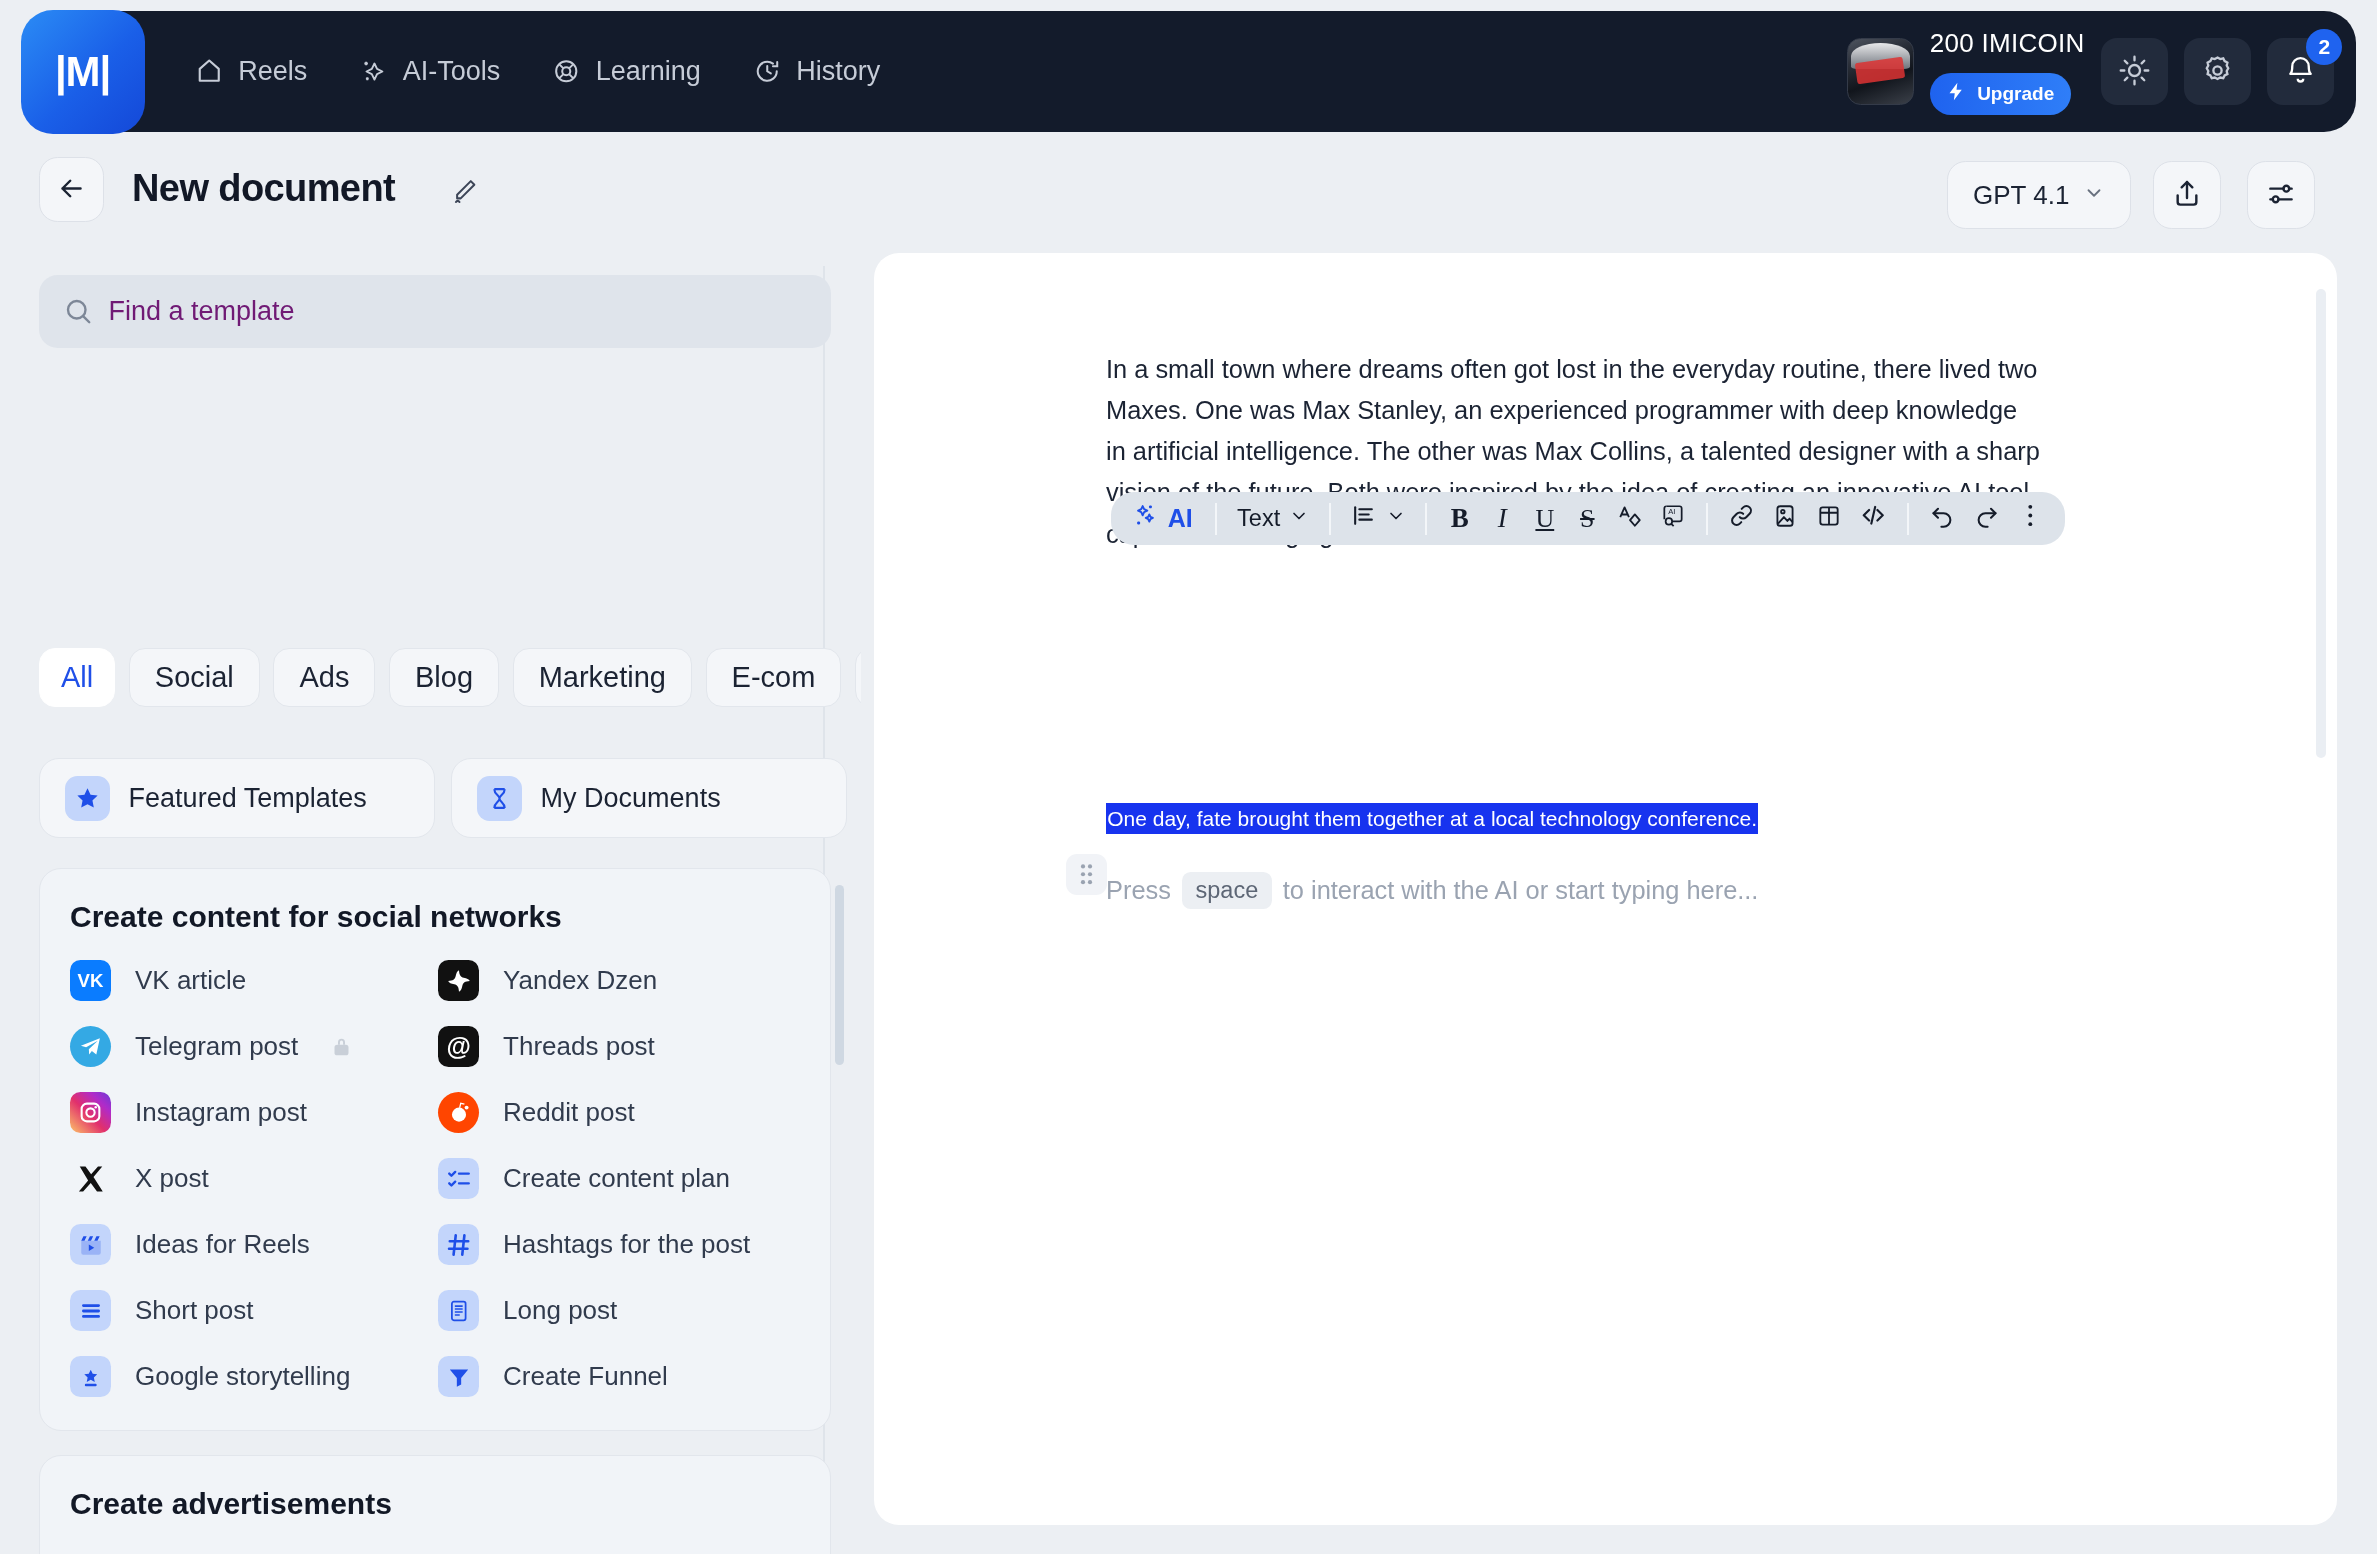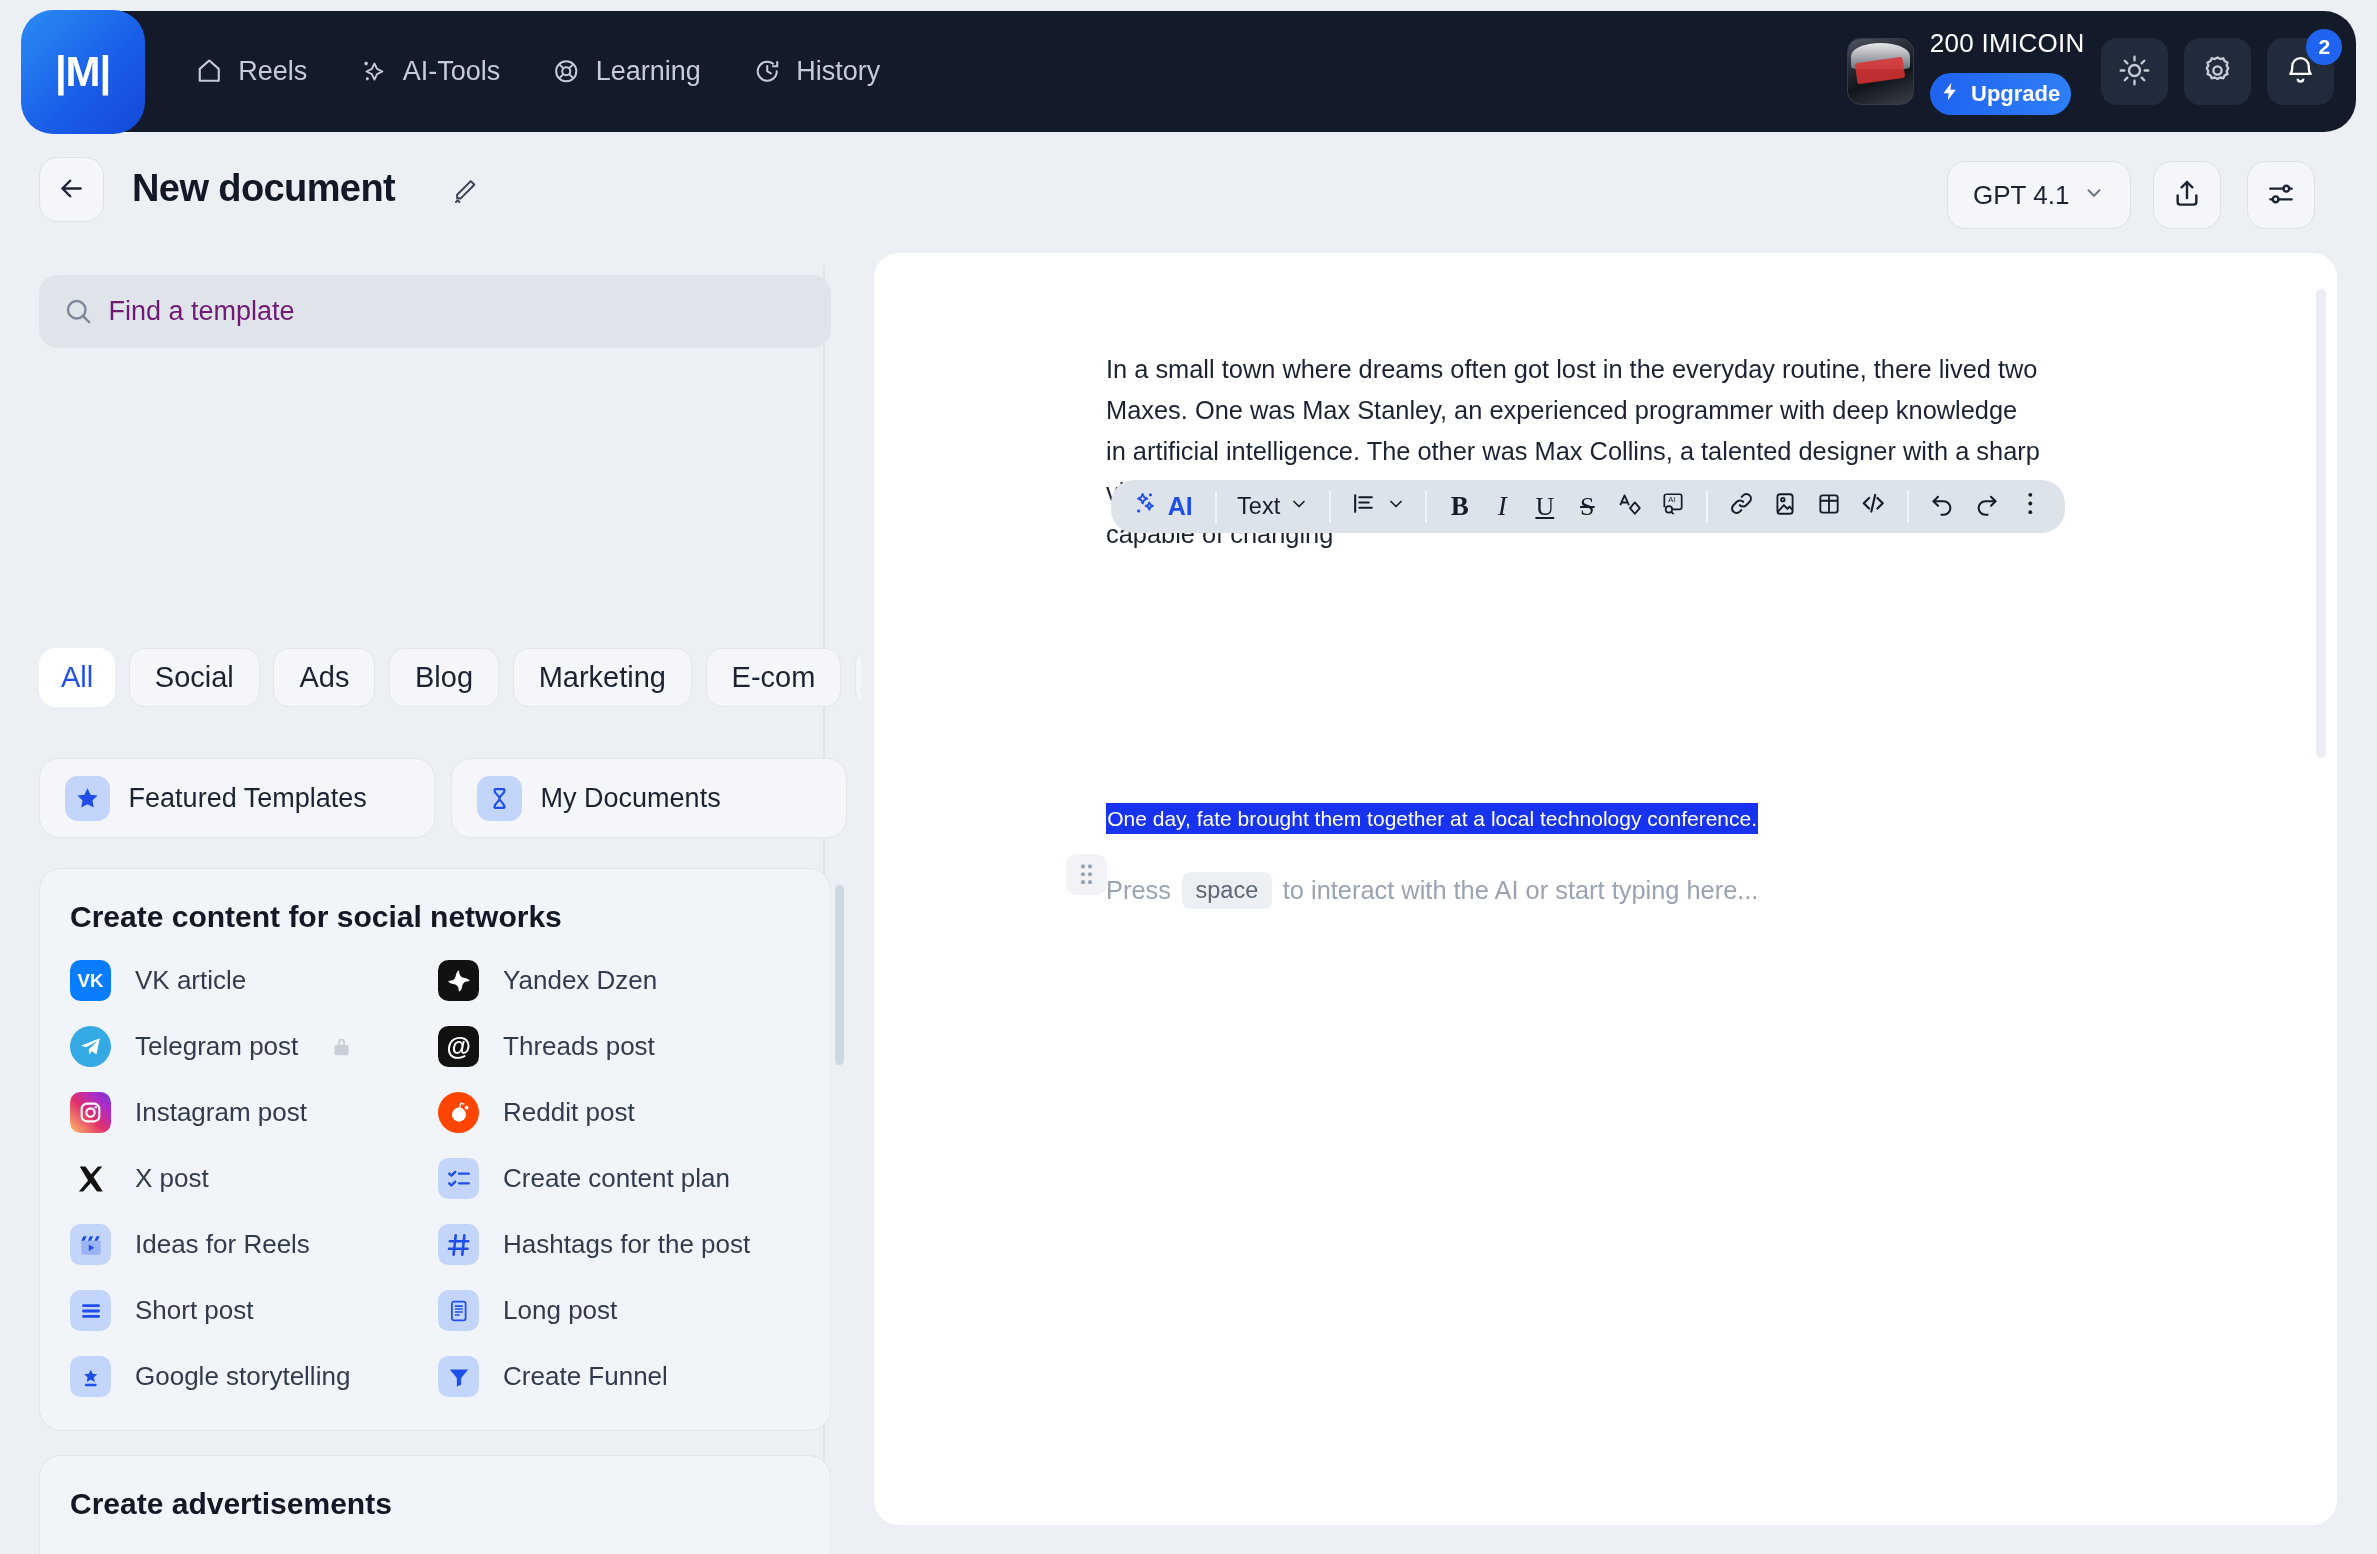--- a/index.html
+++ b/index.html
@@ -42,21 +42,21 @@
   }
   .avatar:before {
     content: ""; position: absolute; left: 3.7px; top: 3.7px; width: 59px; height: 26px;
     background: linear-gradient(180deg,#e8e8ea,#6e737c); border-radius: 50% 50% 10% 10%;
   }
   .coin-col { display: flex; flex-direction: column; gap: 14px; }
   .coin-label { color: #ffffff; font-size: 26px; font-weight: 500; letter-spacing: 0.3px; }
   .upgrade-btn {
     display: flex; align-items: center; justify-content: center; gap: 10px;
     background: linear-gradient(90deg,#1f63ef,#2f7ef8); color: #fff;
-    border-radius: 25px; height: 42px; padding: 0 21px; font-size: 22px; font-weight: 600;
+    border-radius: 25px; height: 42px; padding: 0 21px; font-size: 19px; font-weight: 600;
     cursor: pointer; width: 141px;
   }
   .icon-btn {
     width: 67px; height: 67px; border-radius: 16px; background: #222b3c;
     display: flex; align-items: center; justify-content: center; cursor: pointer; position: relative;
   }
   .badge {
     position: absolute; right: -8.7px; top: -8.7px; min-width: 36px; height: 36px;
     background: #1f63ef; color: #fff; border-radius: 50%; font-size: 21px; font-weight: 600;
     display: flex; align-items: center; justify-content: center;
@@ -145,21 +145,21 @@
   }
   .placeholder-row { position: absolute; left: 232px; top: 619px; display: flex; align-items: center; font-size: 25.4px; color: #9aa3b1; gap: 0; }
   .kbd { background: #eceff3; color: #5d6675; border-radius: 8.7px; padding: 5px 13.6px; margin: 0 11px; font-size: 23.5px; }
   .drag-handle {
     position: absolute; left: 192px; top: 601px; width: 41px; height: 41px; border-radius: 11px;
     background: #f1f3f7; display: flex; align-items: center; justify-content: center; cursor: grab;
   }
 
   
   .fmt-toolbar {
-    position: absolute; left: 1111px; top: 480px; height: 53px;
+    position: absolute; left: 1111px; top: 492px; height: 53px;
     background: #dde3ea; border-radius: 23px;
     display: flex; align-items: center; padding: 0 15px; gap: 2.5px;
   }
   .fmt-btn {
     height: 43px; min-width: 40px; border-radius: 8.7px;
     display: flex; align-items: center; justify-content: center; gap: 6.2px;
     padding: 0 7.4px; cursor: pointer; color: #151c2a; font-size: 23.5px;
   }
   .fmt-btn.ai { color: #1f4fe8; font-weight: 600; font-size: 25px; gap: 7.4px; padding-right: 10px; }
   .fmt-sep { width: 1.9px; height: 32px; background: #f3f6f9; margin: 0 10px; flex: none; }

